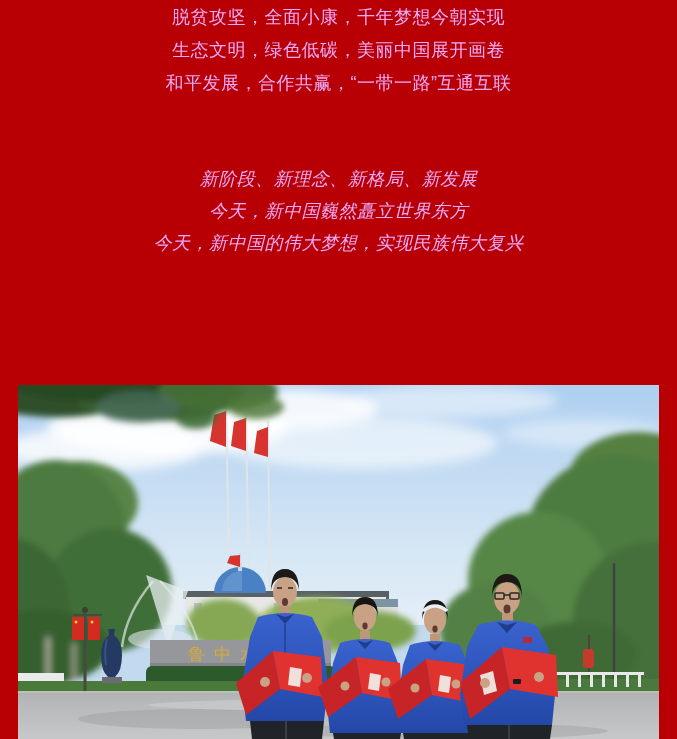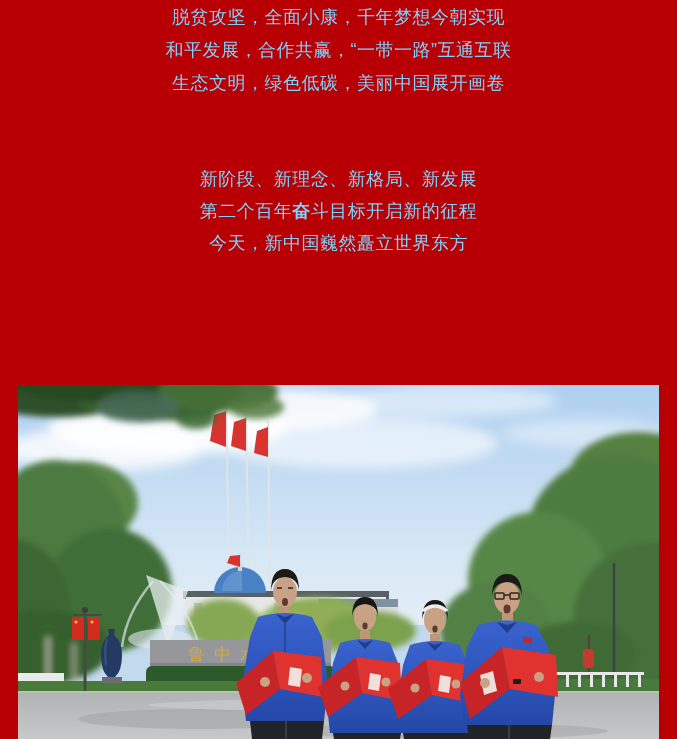--- a/index.html
+++ b/index.html
@@ -3,44 +3,44 @@
 <meta charset="utf-8">
 <style>
   html,body{margin:0;padding:0;}
   body{
     width:677px;height:739px;position:relative;overflow:hidden;
     background:#b80004;
     font-family:"Liberation Sans",sans-serif;
   }
   .stanza{
     position:absolute;left:0;right:0;text-align:center;
-    color:#7dd3fc;font-size:18px;letter-spacing:.5px;
+    color:#f0abfc;font-size:18px;letter-spacing:.5px;
   }
   .stanza1{top:1px;line-height:33px;}
-  .stanza2{top:163px;line-height:32px;}
+  .stanza2{top:163px;line-height:32px;font-style:italic;}
   .stanza b{font-weight:700;}
   .photo{
     position:absolute;left:18px;top:385px;width:641px;height:354px;
     overflow:hidden;background:#c2d9ee;
   }
   .photo svg{display:block;}
 </style>
 </head>
 <body>
 
 <div class="stanza stanza1">
   <div>脱贫攻坚，全面小康，千年梦想今朝实现</div>
+  <div>生态文明，绿色低碳，美丽中国展开画卷</div>
   <div>和平发展，合作共赢，“一带一路”互通互联</div>
-  <div>生态文明，绿色低碳，美丽中国展开画卷</div>
 </div>
 
 <div class="stanza stanza2">
   <div>新阶段、新理念、新格局、新发展</div>
-  <div><span>第二个百年</span><b>奋</b><span>斗目标开启新的征程</span></div>
   <div>今天，新中国巍然矗立世界东方</div>
+  <div>今天，新中国的伟大梦想，实现民族伟大复兴</div>
 </div>
 
 <div class="photo">
 <svg width="641" height="354" viewBox="0 0 641 354" xmlns="http://www.w3.org/2000/svg">
   <defs>
     <linearGradient id="skyG" x1="0" y1="0" x2="0" y2="1">
       <stop offset="0" stop-color="#aecff0"></stop>
           <stop offset=".7" stop-color="#d6e7f5"></stop>
           <stop offset="1" stop-color="#e4eef7"></stop>
     </linearGradient>

